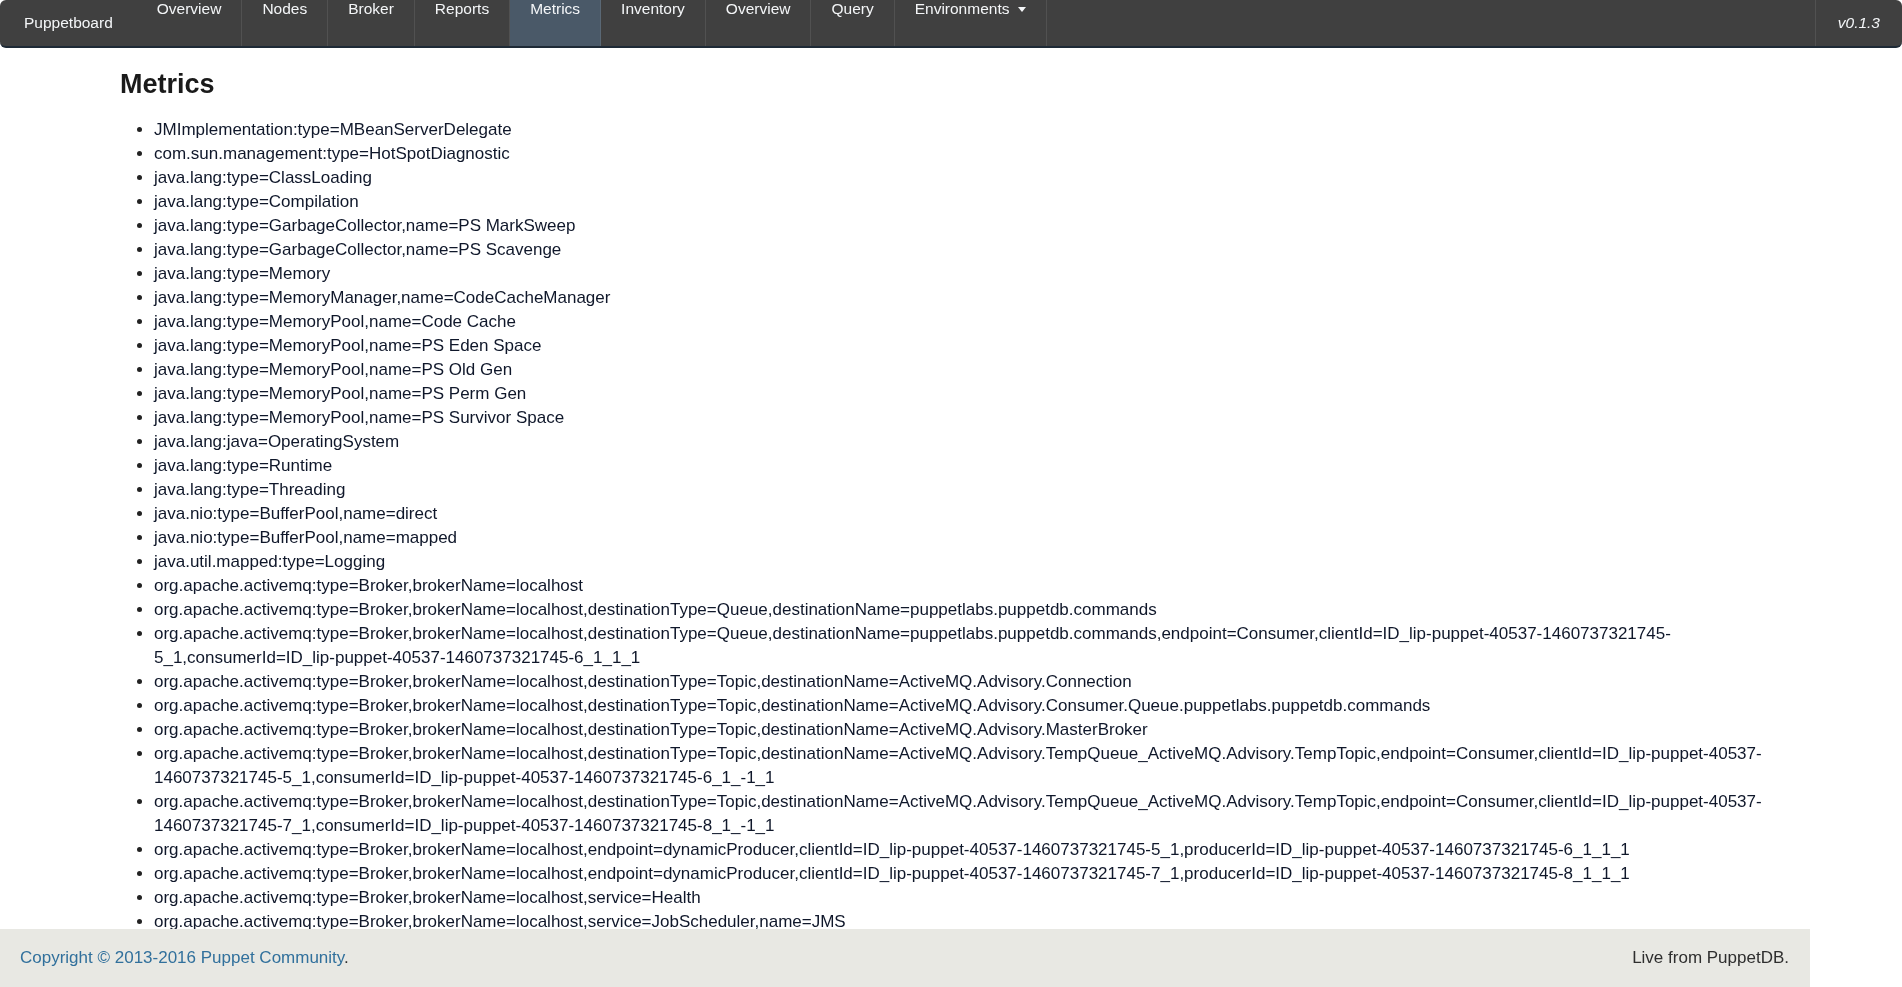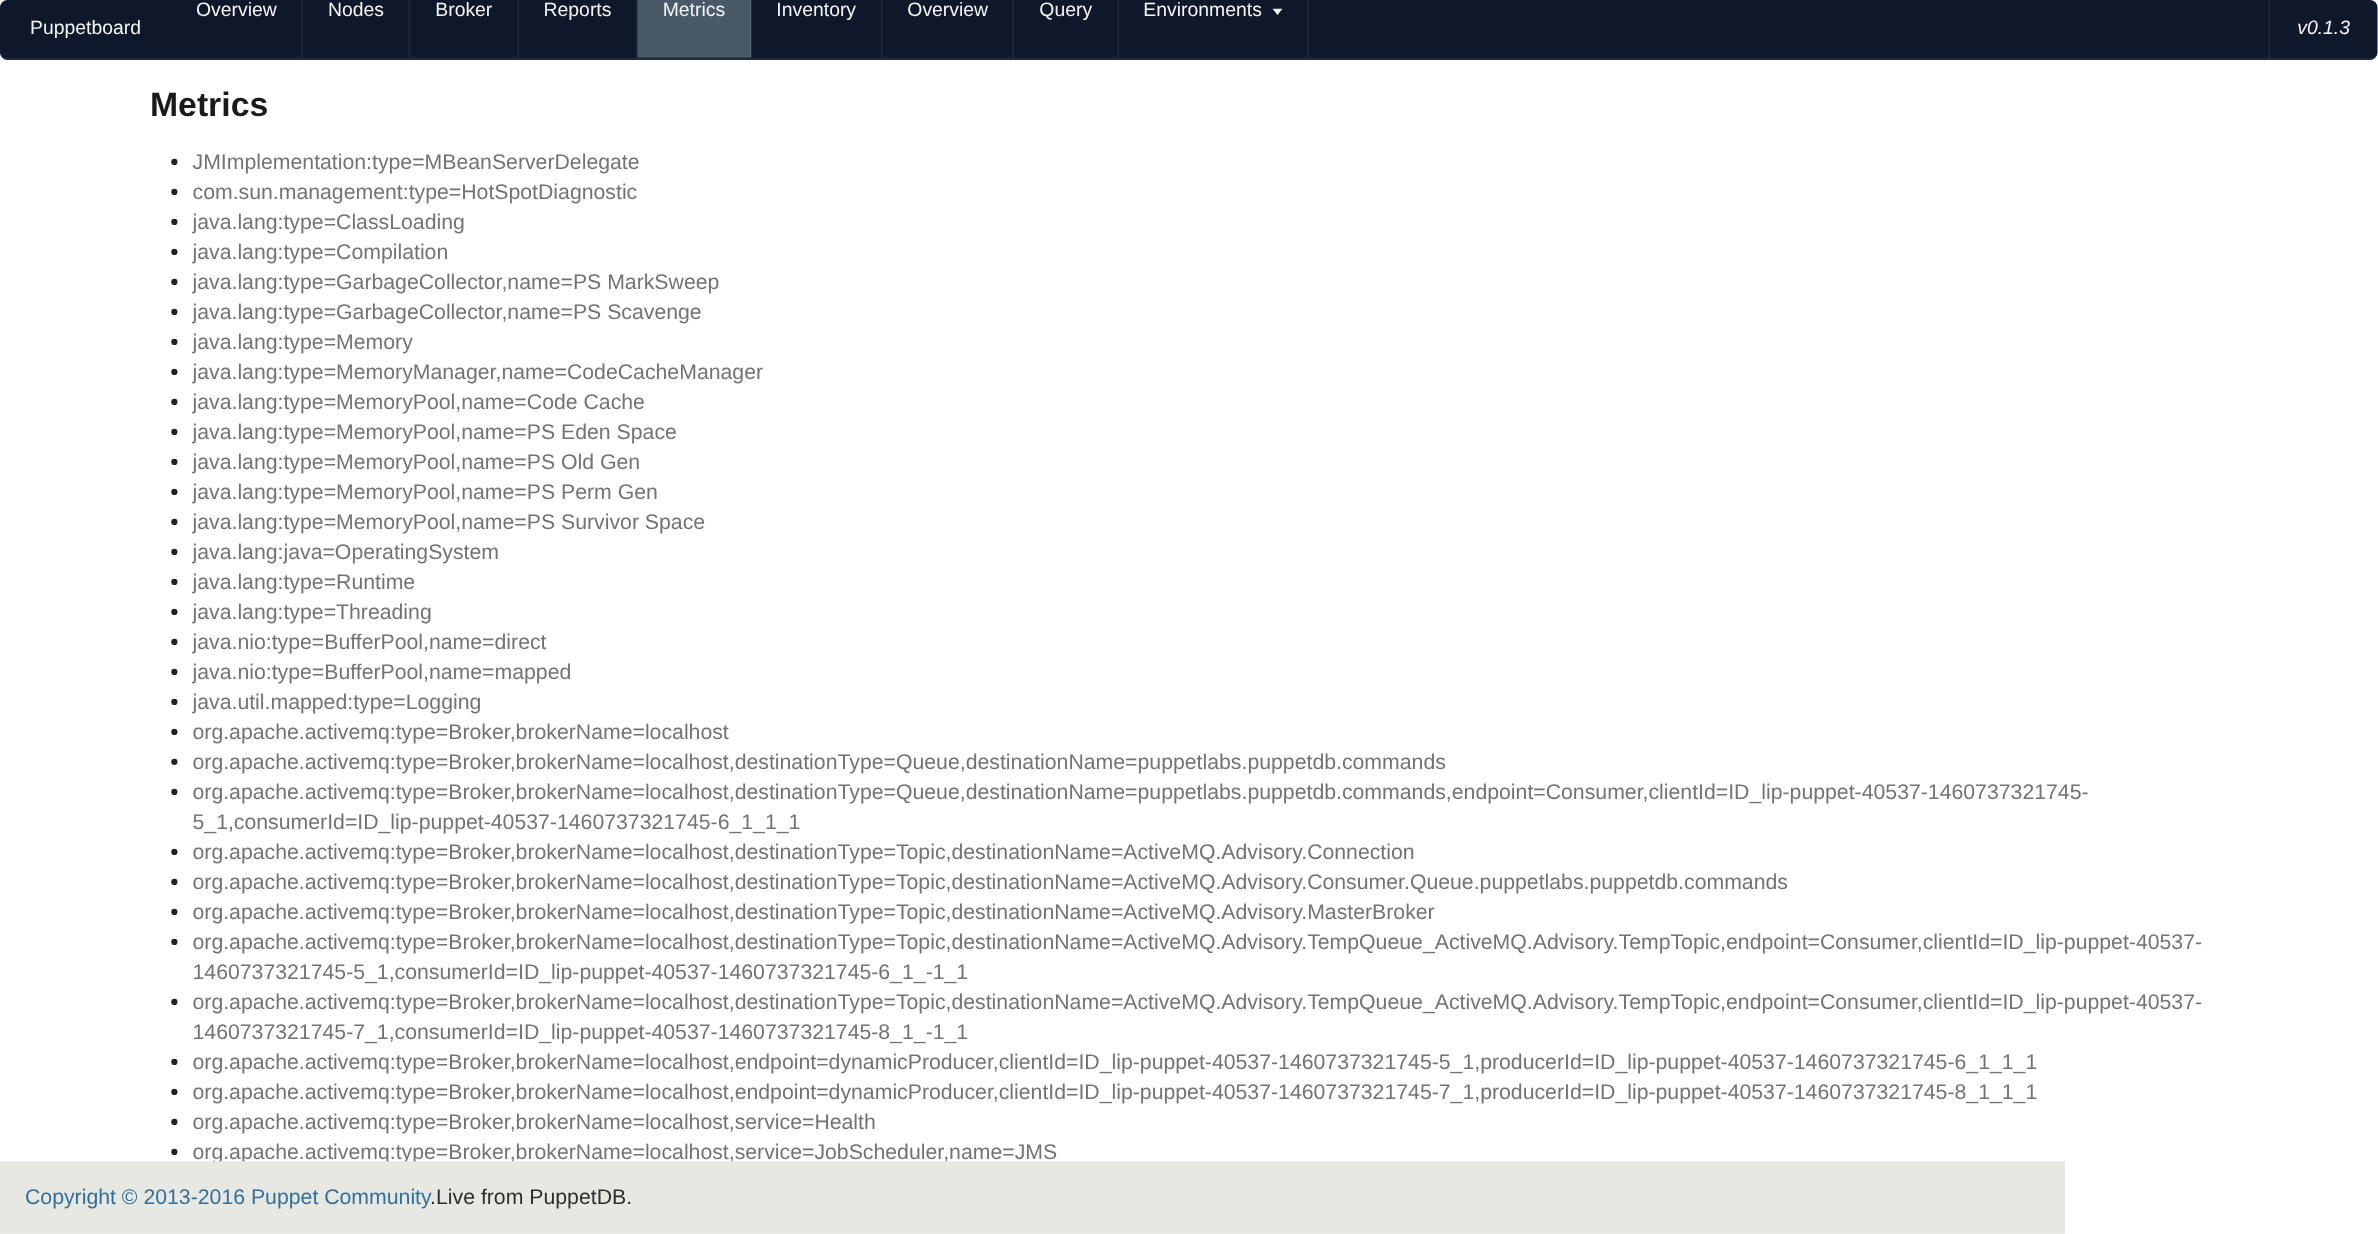--- a/index.html
+++ b/index.html
@@ -4,21 +4,21 @@
 <style>
   html,body{margin:0;padding:0;}
   body{
     width:1902px;height:987px;position:relative;overflow:hidden;
     background:#ffffff;
     font-family:"Liberation Sans","DejaVu Sans",sans-serif;
   }
   
   .navbar{
     position:absolute;left:0;top:0;width:1902px;height:46px;
-    background:#0f172a;border-bottom:2px solid #1e2a36;border-radius:6px;
+    background:#404040;border-bottom:2px solid #1e2a36;border-radius:6px;
     display:flex;align-items:stretch;box-sizing:content-box;
   }
   .nav-list{display:flex;list-style:none;margin:0;padding:0;align-items:stretch;}
   .nav-list li{display:flex;align-items:flex-start;border-right:1px solid rgba(255,255,255,0.09);}
   .nav-list li a,.brand-link{
     display:flex;align-items:center;padding:0 20px;
     color:#f4f6f8;font-size:15.5px;text-decoration:none;white-space:nowrap;
   }
   .brand-link{padding:0 24px;}
   .nav-list li.active{background:#4a5968;}
@@ -35,26 +35,26 @@
   
   .main{position:absolute;left:120px;top:48px;width:1662px;}
   .page-title{
     font-size:27px;font-weight:700;color:#1a1a1a;
     margin:20px 0 0 0;line-height:32px;
   }
   .metrics-list{margin:18px 0 0 0;padding:0 0 0 34px;}
   .metrics-list li{
     font-size:17px;line-height:24px;color:#222222;
   }
-  .metrics-list a{color:#737373;text-decoration:none;overflow-wrap:break-word;margin-top:36px;}
+  .metrics-list a{color:#0f172a;text-decoration:none;overflow-wrap:break-word;margin-top:36px;}
   
   .footer{
-    position:absolute;left:0;bottom:0;width:1652px;height:58px;
+    position:absolute;left:0;bottom:0;width:1810px;height:58px;
     background:#e8e8e3;box-sizing:border-box;
-    display:flex;align-items:center;justify-content:flex-start;
+    display:flex;align-items:center;justify-content:space-between;
     padding:0 21px 0 20px;font-size:17px;color:#2e2e2e;
   }
   .footer a{color:#31709c;text-decoration:none;}
 </style>
 </head>
 <body>
 
 <nav class="navbar">
   <a class="brand-link" href="#">Puppetboard</a>
   <ul class="nav-list" id="nav-items">

